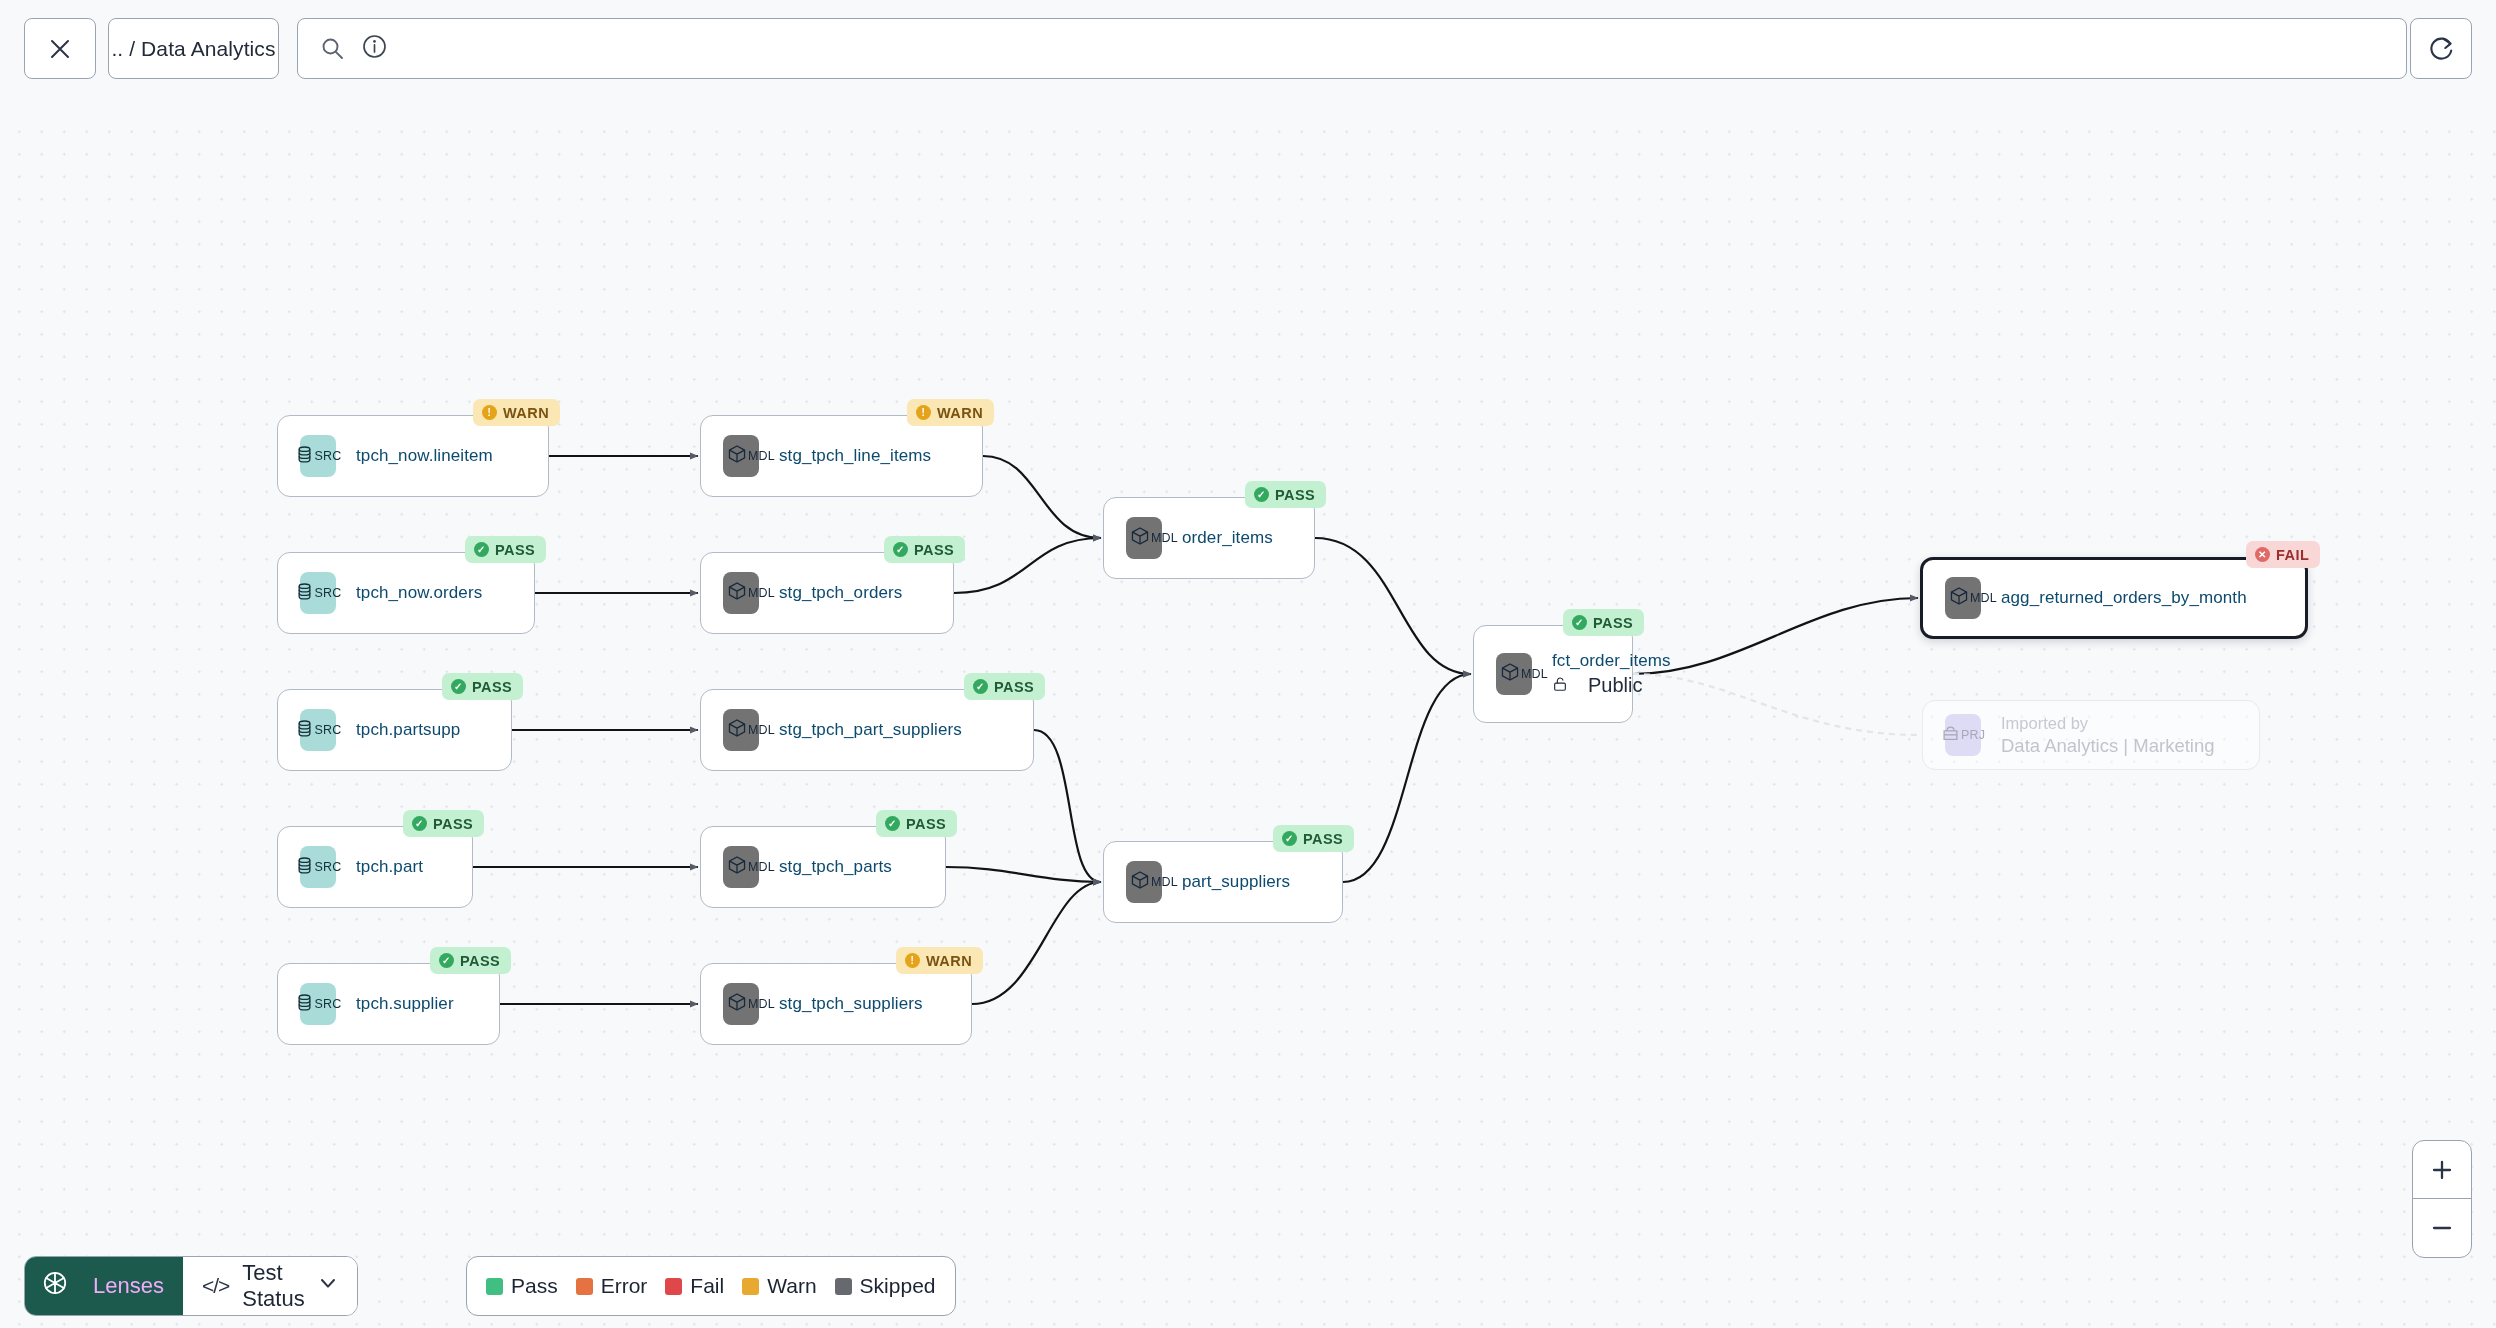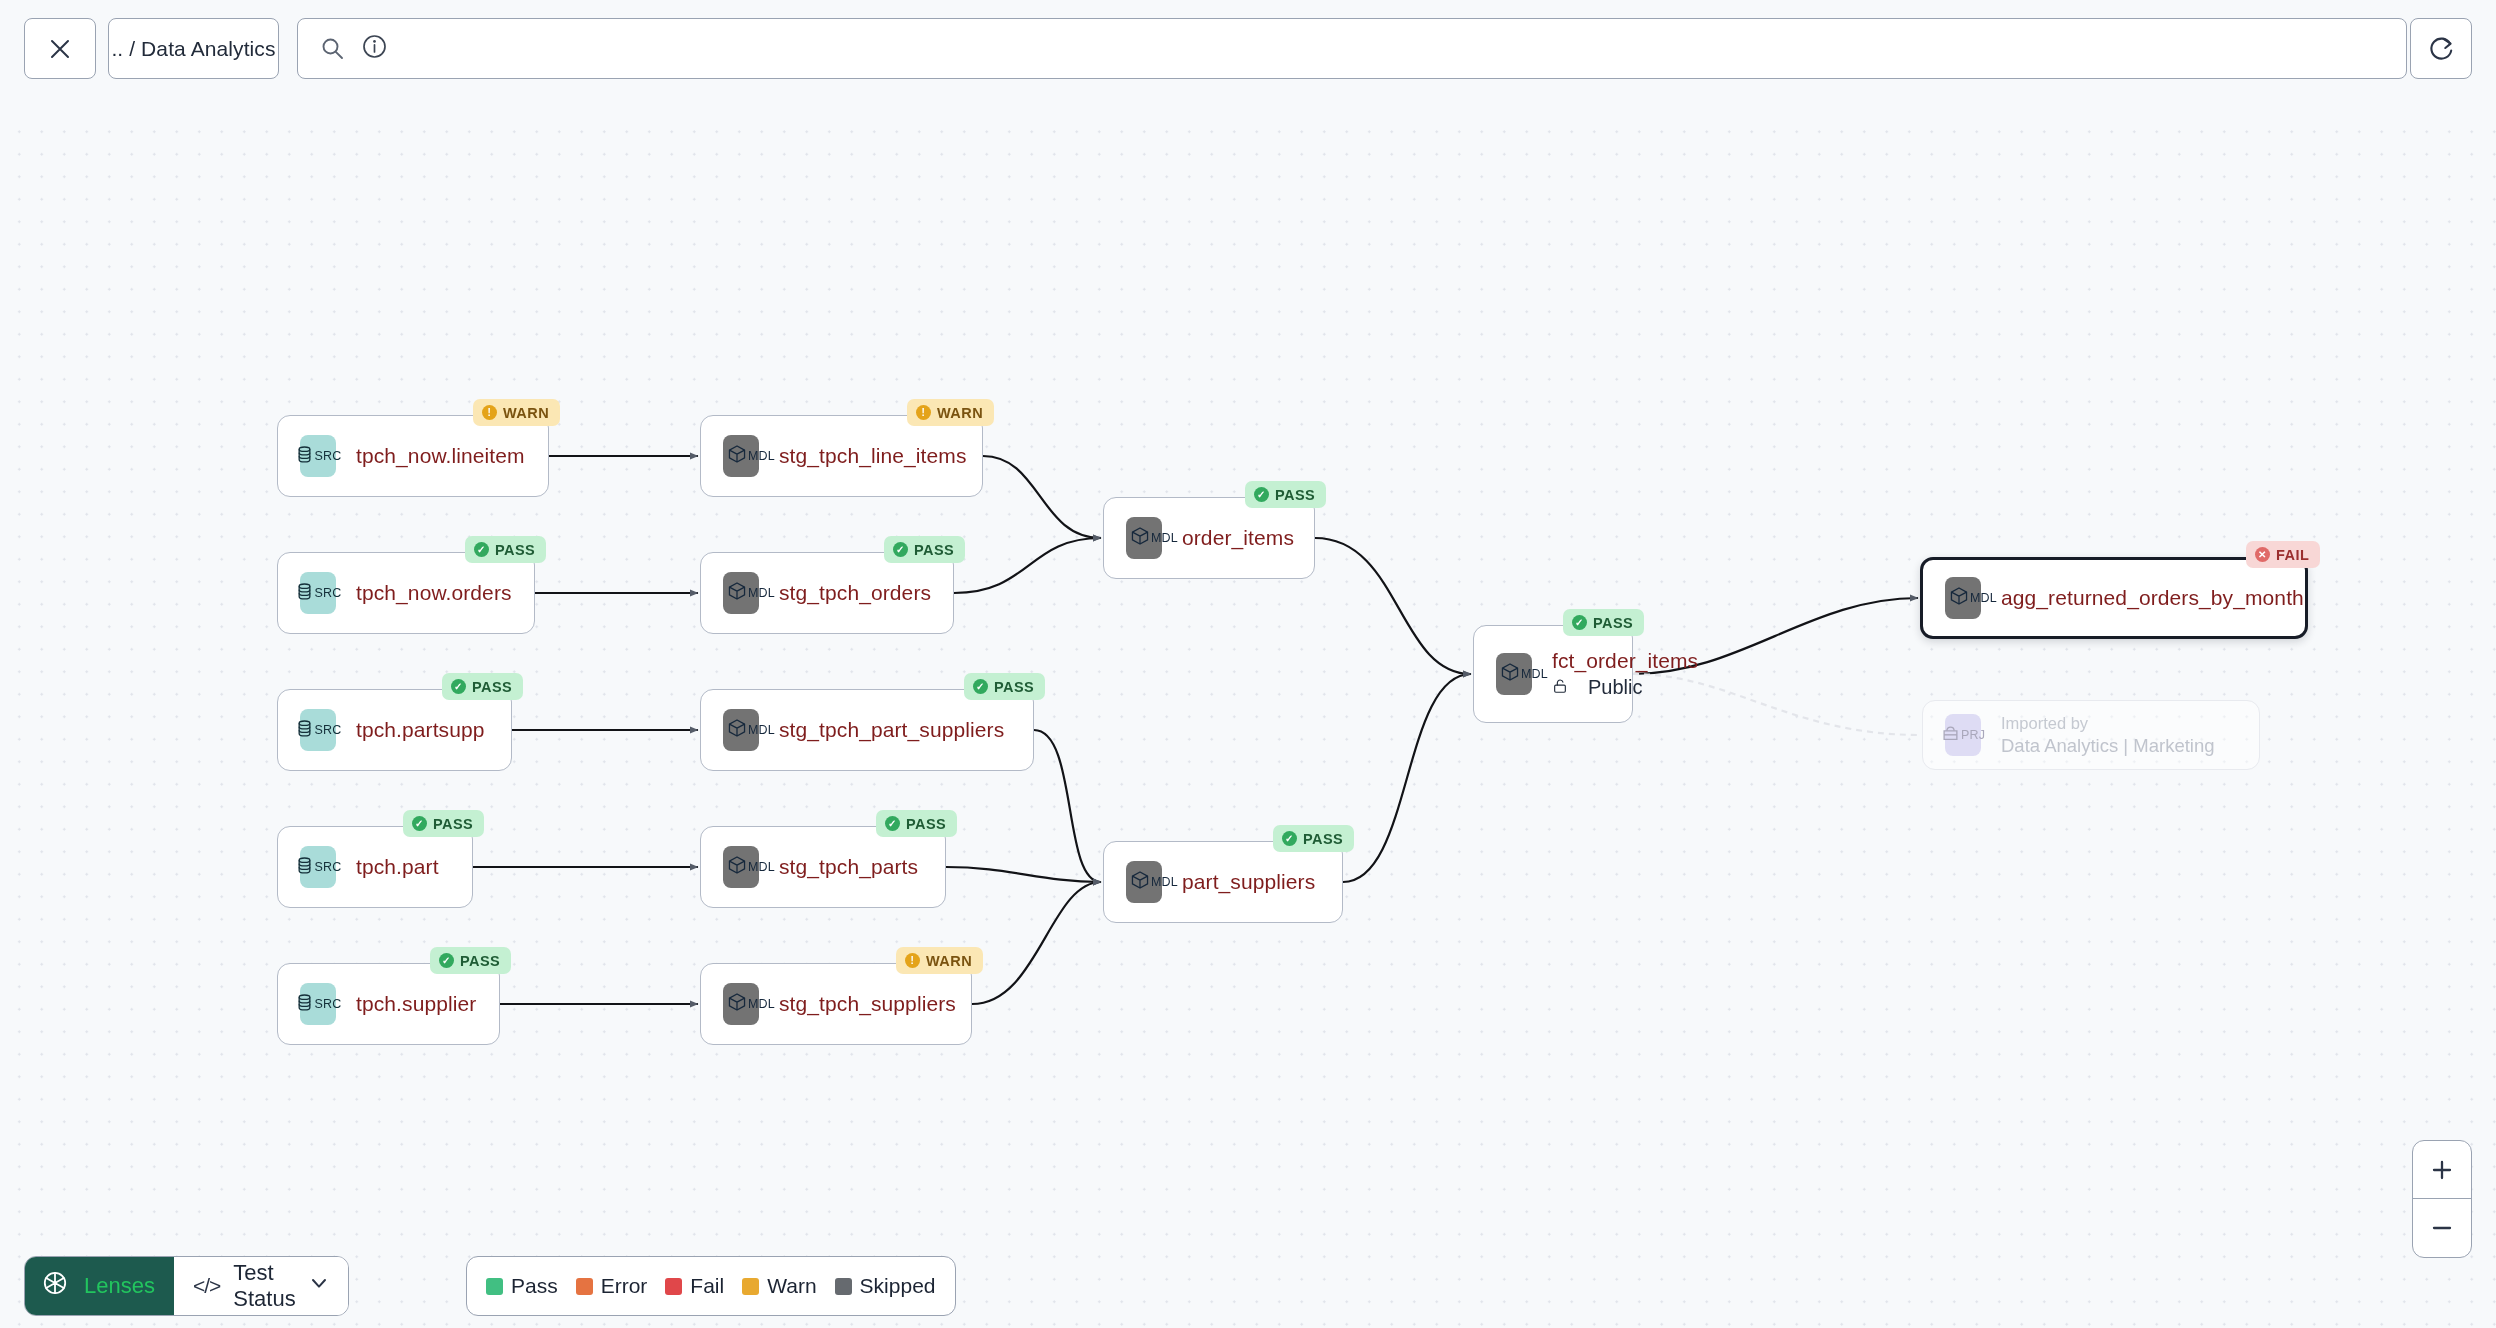--- a/index.html
+++ b/index.html
@@ -69,21 +69,21 @@
     width: 36px; height: 42px; border-radius: 8px;
     display: flex; 
     align-items: center; justify-content: center;
     gap: 1px; flex: none;
   }
   .badge-src { background: #a9dcd9; color: #14303a; }
   .badge-mdl { background: #737373; color: #16283c; padding-left: 20px; }
   .badge-prj { background: #dedcf4; color: #a9a7bb; }
   .badge-icon .tag { font-size: 12.5px; line-height: 1; letter-spacing: .2px; }
   .node .nlabels { margin-left: 20px; display:flex; flex-direction: column; gap: 3px; }
-  .node .ntitle { font-size: 21px; color: #7f1d1d; white-space: nowrap; letter-spacing: .1px; }
+  .node .ntitle { font-size: 17px; color: #0c4a6e; white-space: nowrap; letter-spacing: .1px; }
   .node .nsub {
     font-size: 20px; color: #232c3b; display: flex; align-items: flex-end; gap: 20px;
     white-space: nowrap;
   }
 
   
   .node.ghost {
     background: rgba(255,255,255,.45);
     border: 1.4px solid #e8eaef;
     z-index: 8;
@@ -118,22 +118,22 @@
 
   
   .bottombar { position: absolute; left: 0; bottom: 0; height: 94px; z-index: 40; }
   .lens-group {
     position: absolute; left: 24px; bottom: 12px;
     height: 60px; display: flex; align-items: stretch;
     border-radius: 12px; overflow: hidden;
     border: 1.6px solid #9aa3b2; background: #fff;
   }
   .lens-btn {
-    background: #1d5a4e; color: #22c55e;
-    display: flex; align-items: center; gap: 16px;
+    background: #1d5a4e; color: #f0abfc;
+    display: flex; align-items: center; gap: 25px;
     padding: 0 19px 0 17px; font-size: 22px;
   }
   .teststatus-btn {
     background: #fff; color: #1e2736;
     display: flex; align-items: center; gap: 13px;
     padding: 0 19px; font-size: 22px;
   }
   .code-glyph { font-size: 21px; color: #2b3446; letter-spacing: -1px; }
   .legend {
     position: absolute; left: 466px; bottom: 12px;

